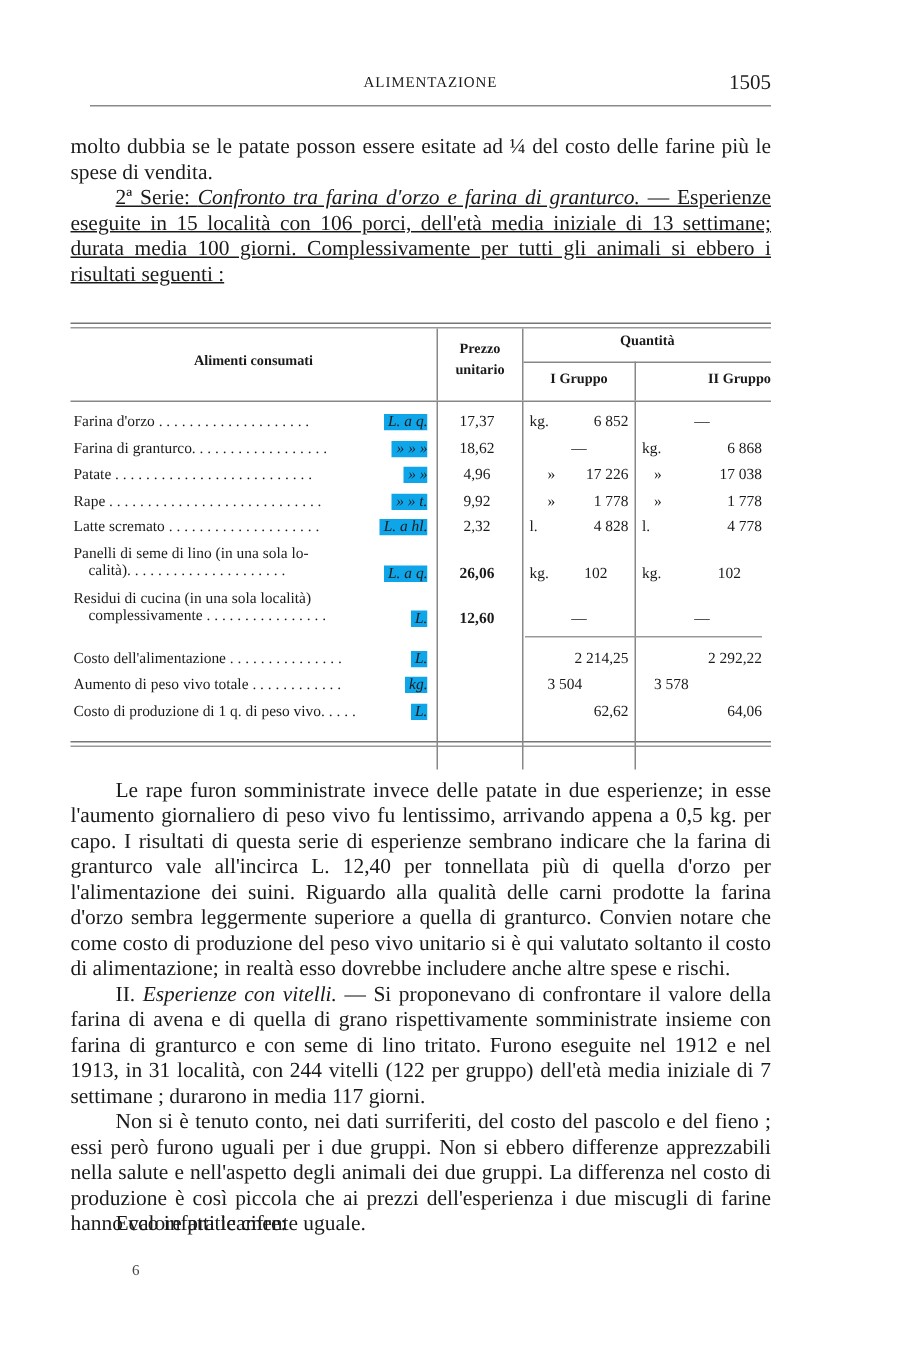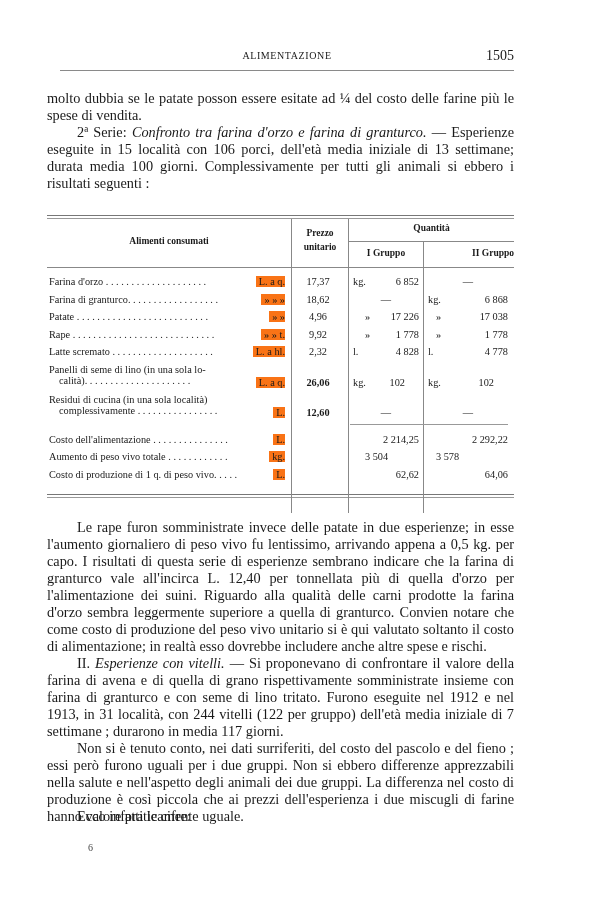--- a/index.html
+++ b/index.html
@@ -37,21 +37,21 @@
   .thead .c-prezzo { position: absolute; left: 245px; width: 56px; top: 7px; text-align: center; font-weight: bold; font-size: 9.5px; line-height: 14px; }
   .thead .c-quant { position: absolute; left: 302px; width: 165px; top: 4px; text-align: center; font-weight: bold; font-size: 9.5px; }
   .thead .qline { position: absolute; left: 302px; width: 165px; top: 22px; border-top: 1px solid #888; }
   .thead .c-g1 { position: absolute; left: 302px; width: 74px; top: 29px; text-align: center; font-weight: bold; font-size: 9.5px; }
   .thead .c-g2 { position: absolute; left: 377px; width: 90px; top: 29px; text-align: right; font-weight: bold; font-size: 9.5px; }
   .hr-single { border-top: 1px solid #888; }
 
   .row { position: relative; height: 17.5px; }
   .row.tall { height: 30px; }
   .cell-lbl { position: absolute; left: 2px; width: 236px; white-space: nowrap; overflow: hidden; }
-  .cell-lbl .unit { position: absolute; right: 0; top: 0; background: #f97316; padding-left: 3px; }
+  .cell-lbl .unit { position: absolute; right: 0; top: 0; background: #0ea5e9; padding-left: 3px; font-style: italic; }
   .cell-lbl .wrap2 { display: block; padding-left: 10px; }
   .cell-p { position: absolute; left: 245px; width: 52px; text-align: center; }
   .cell-g1 { position: absolute; left: 306px; width: 66px; }
   .cell-g2 { position: absolute; left: 381px; width: 80px; }
   .pfx { position: absolute; left: 0; }
   .val { position: absolute; right: 0; }
   .dash { position: absolute; left: 0; right: 0; text-align: center; }
   .bold { font-weight: bold; }
   .tot-rule { position: absolute; left: 302px; width: 165px; border-top: 1px solid #999; }
   .footnum { position: absolute; left: 88px; top: 842px; font-size: 10px; color: #444; }
@@ -61,21 +61,21 @@
 
 <div class="header">
   <div class="title">ALIMENTAZIONE</div>
   <div class="pageno">1505</div>
 </div>
 
 <div class="para" style="top:90px;">
   <span>molto dubbia se le patate posson essere esitate ad ¼ del costo delle farine più le spese di vendita.</span>
 </div>
 
-<div class="para" style="top:124px;">
+<div class="para" style="top:124px;text-decoration:underline;">
   <span class="indent"></span><span>2ª Serie: </span><i>Confronto tra farina d'orzo e farina di granturco.</i><span> — Esperienze eseguite in 15 località con 106 porci, dell'età media iniziale di 13 settimane; durata media 100 giorni. Complessivamente per tutti gli animali si ebbero i risultati seguenti :</span>
 </div>
 
 <div class="tbl">
   <div class="rule-double"></div>
   <div class="thead">
     <div class="vline" style="left:244px; top:0; height:48px;"></div>
     <div class="vline" style="left:301px; top:0; height:48px;"></div>
     <div class="vline" style="left:376px; top:22px; height:26px;"></div>
     <div class="c-alim">Alimenti consumati</div>

